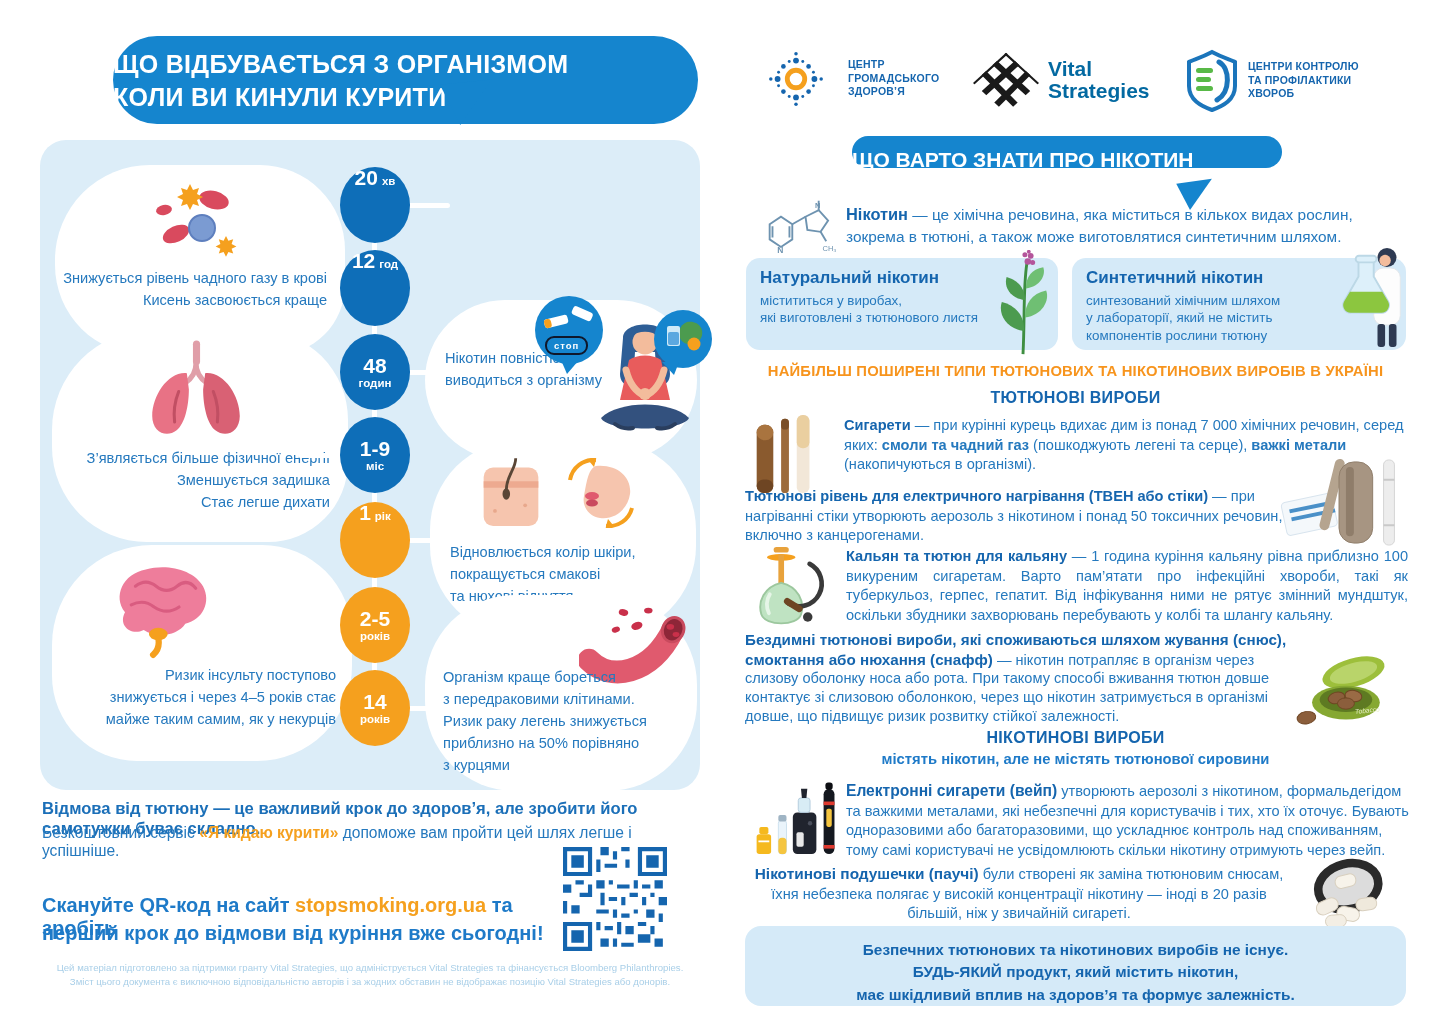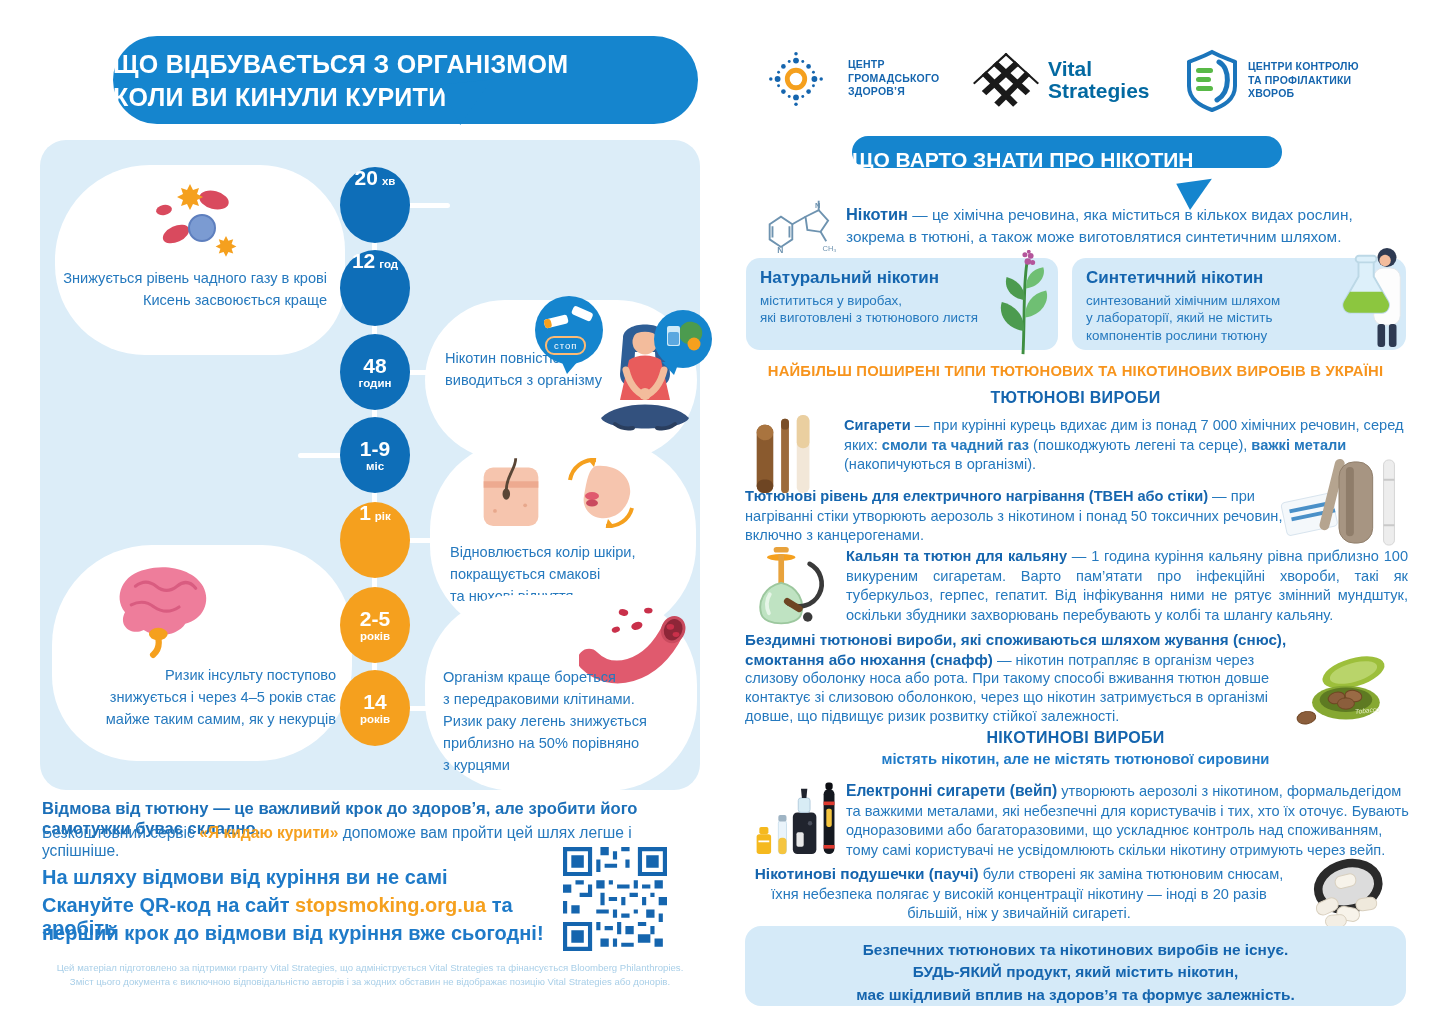--- a/index.html
+++ b/index.html
@@ -28,22 +28,22 @@
            display:flex;flex-direction:column;align-items:center;justify-content:center;text-align:center;line-height:1;}
   .tcircle.blue{background:#0E6EB8;}
   .tcircle.orange{background:#F5A01E;}
   .tval{font-size:21px;}
   .tunit{font-size:11.5px;margin-top:2px;}
   .inline-unit{flex-direction:row;align-items:baseline;gap:4px;}
   .inline-unit .tunit{margin-top:0;}
   .icon{position:absolute;}
   .bubble{position:absolute;background:#1585CE;border-radius:50%;}
   .bubble-tail{position:absolute;width:0;height:0;}
-  .stop-chip{position:absolute;left:10px;top:40px;background:#1585CE;border:2px solid #fdba74;border-radius:9px;
-             color:#fff;font-size:9.5px;font-weight:normal;padding:2px 7px;letter-spacing:1px;}
+  .stop-chip{position:absolute;left:10px;top:40px;background:#1585CE;border:2px solid #0f172a;border-radius:9px;
+             color:#fff;font-size:9.5px;font-weight:bold;padding:2px 7px;letter-spacing:1px;}
   .quit-line1{left:42px;top:799px;width:658px;font-size:16.6px;font-weight:bold;color:#1B6FB8;}
   .quit-line2{left:42px;top:824px;width:658px;font-size:15.6px;color:#2579BE;}
   .orange-b{color:#F5A01E;font-weight:bold;}
   .qr-l{left:42px;width:520px;font-size:20px;font-weight:bold;color:#1E7AC8;}
   .footer{left:40px;top:961px;width:660px;font-size:9.6px;line-height:1.5;color:#A9CFE8;text-align:center;}
 
   
   .logo-text{color:#1565AE;font-weight:bold;font-size:10.5px;line-height:1.3;letter-spacing:.2px;}
   .vital-text{color:#0369a1;font-weight:bold;font-size:21px;line-height:1.05;}
   .tb-right{left:852px;top:136px;width:430px;height:32px;border-radius:24px;font-size:21px;line-height:48px;}
@@ -116,20 +116,32 @@
       <div class="bubble" style="left:614px;top:170px;width:58px;height:58px;">
         <svg class="icon" style="left:7px;top:8px;width:44px;height:42px;" viewBox="0 0 44 42">
           <path d="M26 4 C38 2 44 12 40 20 C36 28 24 28 20 22 C16 16 18 7 26 4Z" fill="#4C9B4F"></path>
           <circle cx="33" cy="26" r="6.5" fill="#F5A01E"></circle>
           <rect x="6" y="8" width="13" height="20" rx="2" fill="#CFEAF8"></rect>
           <rect x="7" y="14" width="11" height="13" rx="2" fill="#5BA8E0"></rect>
         </svg>
         <div class="bubble-tail" style="left:8px;top:52px;border-left:12px solid transparent;border-right:5px solid transparent;border-bottom:0;border-top:13px solid #1585CE;"></div>
       </div>
 
+      <div class="cloud cD">
+        <svg class="icon" style="left:88px;top:8px;width:112px;height:108px;" viewBox="0 0 110 105">
+          <rect x="52" y="2" width="7" height="24" rx="3.5" fill="#E09EA8"></rect>
+          <path d="M55 24 C55 34 50 40 44 44 M55 24 C55 34 60 40 66 44" stroke="#E09EA8" stroke-width="5" fill="none" stroke-linecap="round"></path>
+          <path d="M46 34 C28 32 12 56 12 76 C12 92 26 98 36 90 C44 84 48 66 48 50Z" fill="#E87285"></path>
+          <path d="M64 34 C82 32 98 56 98 76 C98 92 84 98 74 90 C66 84 62 66 62 50Z" fill="#D96174"></path>
+          <path d="M38 52 C34 62 33 74 34 82 M72 52 C76 62 77 74 76 82" stroke="#C14F63" stroke-width="3" fill="none" stroke-linecap="round"></path>
+        </svg>
+        <div class="cloud-text" style="right:18px;top:118px;text-align:right;"><span class="pre">З’являється більше фізичної енергії
+Зменшується задишка
+Стає легше дихати</span></div>
+      </div>
 
       <div class="cloud cE">
         <svg class="icon" style="left:48px;top:14px;width:66px;height:80px;" viewBox="0 0 70 80">
           <rect x="6" y="12" width="58" height="62" rx="10" fill="#F6C5AE"></rect>
           <path d="M6 30 h58" stroke="#EDAA90" stroke-width="7"></path>
           <path d="M40 2 C40 14 30 20 30 36" stroke="#5A4636" stroke-width="3" fill="none"></path>
           <ellipse cx="30" cy="40" rx="4" ry="6" fill="#5A4636"></ellipse>
           <circle cx="50" cy="52" r="2" fill="#E8A88C"></circle>
             <circle cx="18" cy="58" r="2" fill="#E8A88C"></circle>
         </svg>
@@ -215,21 +227,20 @@
         <span class="tval">14</span>
           <span class="tunit">років</span>
       </div>
     </div>
 
     <div class="abs quit-line1">Відмова від тютюну — це важливий крок до здоров’я, але зробити його самотужки буває складно.</div>
     <div class="abs quit-line2">
       <span>Безкоштовний сервіс </span><span class="orange-b">«Я кидаю курити»</span><span> допоможе вам пройти цей шлях легше і успішніше.</span>
     </div>
 
-    <div class="abs qr-l" style="top:866px;">На шляху відмови від куріння ви не самі</div>
     <div class="abs qr-l" style="top:894px;">
       <span>Скануйте QR-код на сайт </span><span class="orange-b">stopsmoking.org.ua</span><span> та зробіть</span>
     </div>
     <div class="abs qr-l" style="top:922px;">перший крок до відмови від куріння вже сьогодні!</div>
 
     <svg class="abs" style="left:563px;top:845px;width:104px;height:108px;" viewBox="0 0 25 25">
       <g fill="#1565AE">
         <path d="M0 0h7v7H0z M18 0h7v7h-7z M0 18h7v7H0z"></path>
         <path fill="#fff" d="M1 1h5v5H1z M19 1h5v5h-5z M1 19h5v5H1z"></path>
         <path d="M2 2h3v3H2z M20 2h3v3h-3z M2 20h3v3h-3z"></path>

